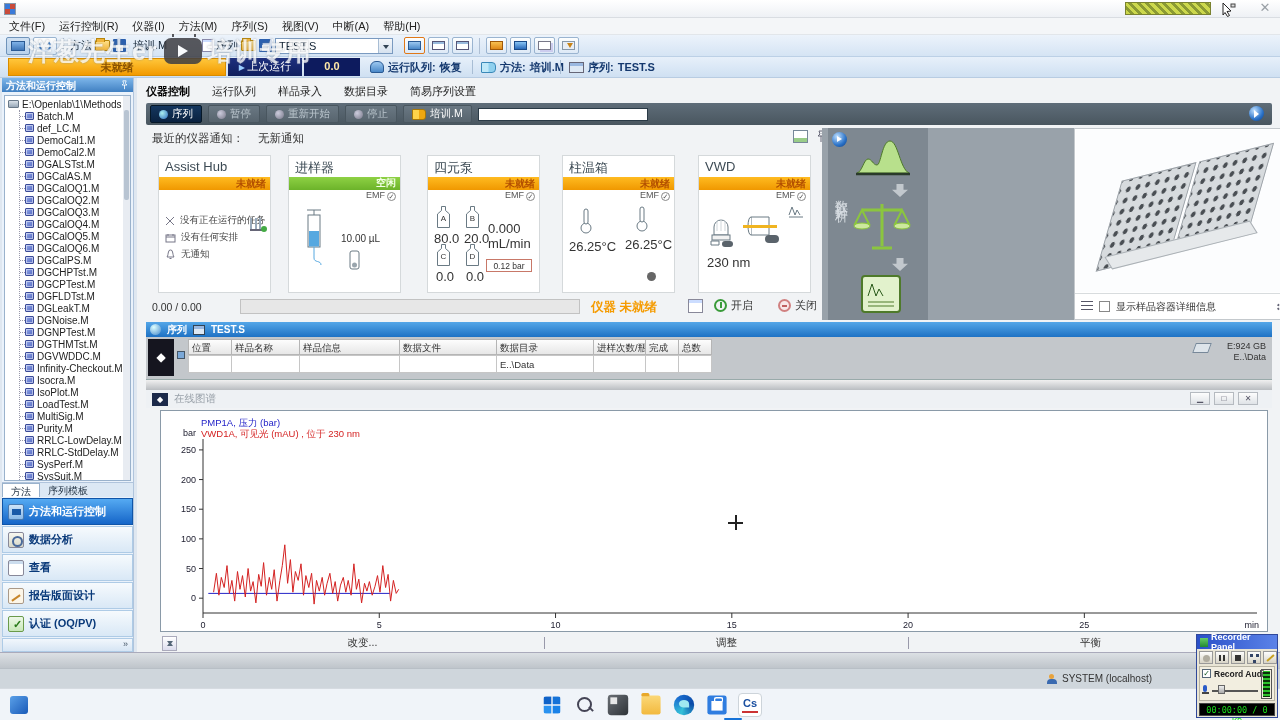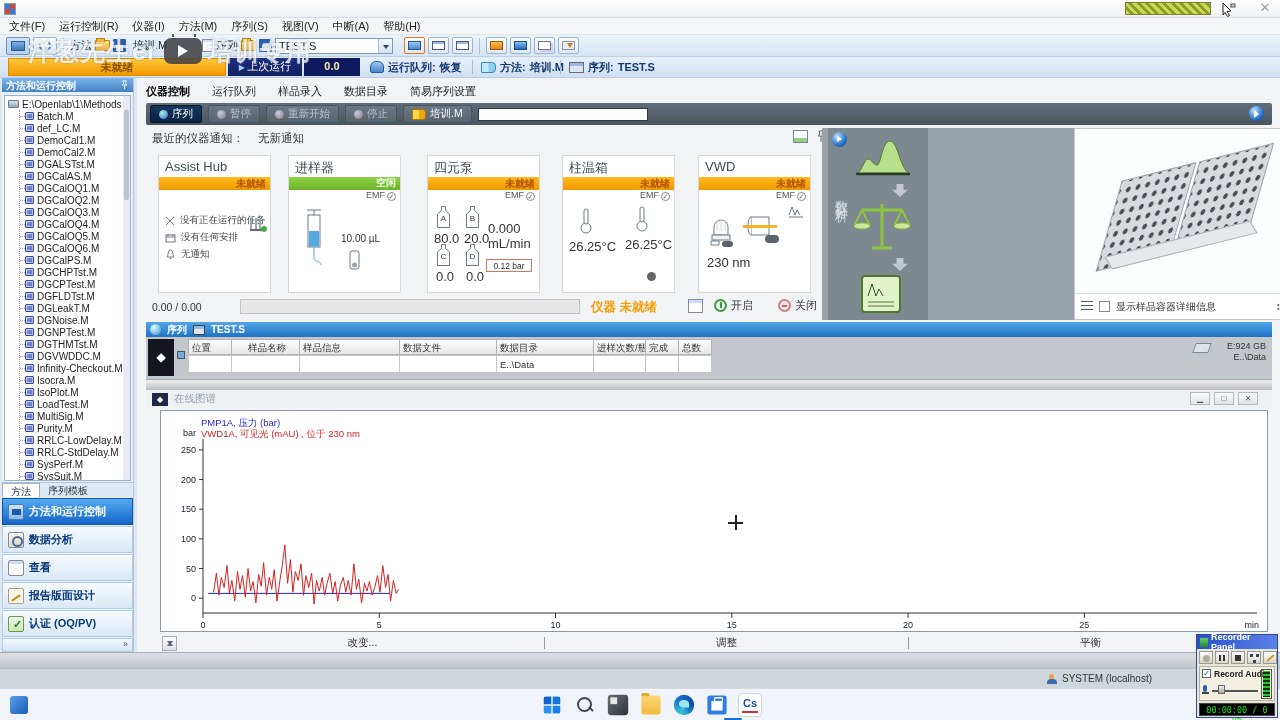--- a/index.html
+++ b/index.html
@@ -169,21 +169,21 @@
   .seq-bar { left:146px; top:322px; width:1126px; height:15px; background:linear-gradient(#54a6e8,#1e72c4); color:#fff; font-size:10px; font-weight:bold; display:flex; align-items:center; gap:6px; padding-left:4px; }
   .seq-ic1 { width:11px; height:11px; border-radius:50%; background:radial-gradient(circle at 35% 30%, #dff, #48c); }
   .seq-ic2 { width:12px; height:10px; background:#dde8f4; border:1px solid #345; box-shadow:inset 0 3px #9ab8e0; }
   .seq-zone { left:146px; top:337px; width:1126px; height:42px; background:#c3c7cb; }
   .seq-marker { position:absolute; left:2px; top:2px; width:26px; height:37px; background:#15151f; color:#fff; text-align:center; line-height:37px; font-size:12px; }
   .seq-marker::before { content:"◆"; }
   .seq-chk { position:absolute; left:31px; top:14px; width:8px; height:8px; background:#7aa8d8; border:1px solid #456; }
   .seq-head { position:absolute; left:42px; top:2px; display:flex; }
   .seq-head .th { height:16px; background:linear-gradient(#fdfdfd,#e7e7e7); border:1px solid #b5b5b5; border-left:none; font-size:9.5px; color:#333; padding:2px 0 0 3px; white-space:nowrap; overflow:hidden; }
   .seq-head .th:nth-of-type(1){ width:44px; border-left:1px solid #b5b5b5; }
-  .seq-head .th:nth-of-type(2){ width:68px;text-align:center; } .seq-head .th:nth-of-type(3){ width:100px; }
+  .seq-head .th:nth-of-type(2){ width:68px; } .seq-head .th:nth-of-type(3){ width:100px; }
   .seq-head .th:nth-of-type(4){ width:97px; } .seq-head .th:nth-of-type(5){ width:97px; }
   .seq-head .th:nth-of-type(6){ width:52px; } .seq-head .th:nth-of-type(7){ width:33px; }
   .seq-head .th:nth-of-type(8){ width:33px; }
   .seq-row { position:absolute; left:42px; top:18px; display:flex; }
   .seq-row .td { height:18px; background:#fff; border:1px solid #c6c6c6; border-left:none; font-size:9.5px; color:#333; padding:3px 0 0 3px; }
   .seq-row .td:nth-of-type(1){ width:44px; border-left:1px solid #c6c6c6; }
   .seq-row .td:nth-of-type(2){ width:68px; } .seq-row .td:nth-of-type(3){ width:100px; }
   .seq-row .td:nth-of-type(4){ width:97px; } .seq-row .td:nth-of-type(5){ width:97px; }
   .seq-row .td:nth-of-type(6){ width:52px; } .seq-row .td:nth-of-type(7){ width:33px; }
   .seq-row .td:nth-of-type(8){ width:33px; }

